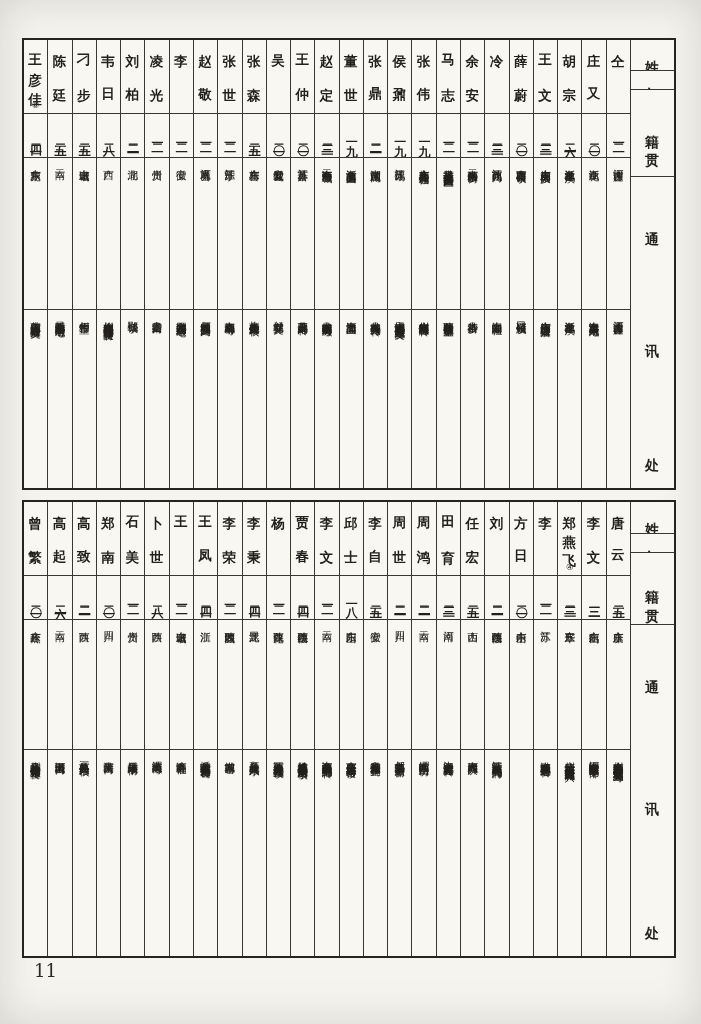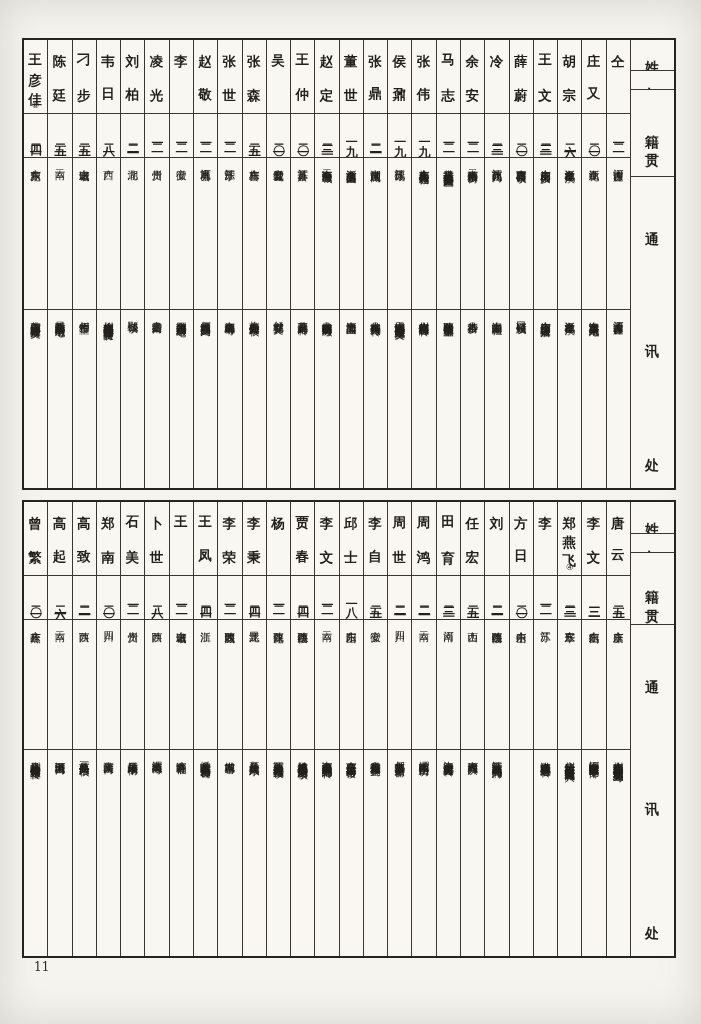--- a/index.html
+++ b/index.html
@@ -62,21 +62,21 @@
     height:100%;text-align-last:justify;letter-spacing:0;
   }
   .hcol .c-name{padding:9px 0;}
   .hcol .c-age{padding:5px 0;align-items:stretch;}
   .t1 .hcol .c-origin{padding:34px 0;}
   .t2 .hcol .c-origin{padding:26px 0;}
   .hcol .c-address{padding:42px 0;}
   .pagenum{
     position:absolute;left:34px;top:960px;
     font-family:"DejaVu Serif",serif;
-    font-size:12px;color:#2b2924;
+    font-size:18px;color:#2b2924;
   }
 </style>
 </head>
 <body>
 
 <div class="page">
   <div class="rtable t1" id="table-0">
       <div class="col hcol">
         <div class="cell c-name">
           <span class="vt">姓名</span>

